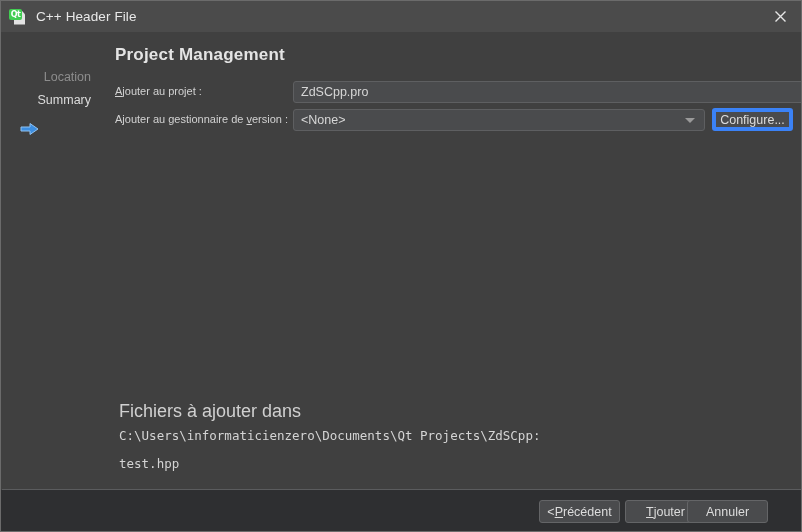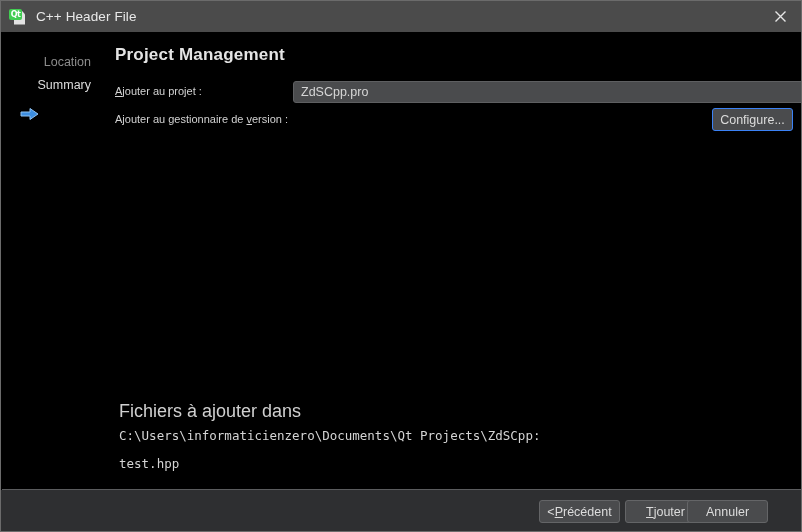--- a/index.html
+++ b/index.html
@@ -10,21 +10,21 @@
   body {
     font-family: "Liberation Sans", sans-serif;
     -webkit-font-smoothing: antialiased;
   }
 
   #window {
     position: relative;
     width: 802px;
     height: 532px;
     box-sizing: border-box;
-    background: #000000;
+    background: #404040;
     border: 1px solid #6b6b6b;
     overflow: hidden;
   }
 
   
   #titlebar {
     position: absolute;
     left: 0; top: 0;
     width: 802px;
     height: 31px;
@@ -75,21 +75,21 @@
     align-items: center;
     justify-content: center;
     cursor: pointer;
   }
   #close-button svg { display: block; }
 
   
   #sidebar {
     position: absolute;
     left: 0;
-    top: 31px;
+    top: 46px;
     width: 98px;
     height: 457px;
   }
   .side-item {
     position: absolute;
     height: 18px;
     display: flex;
     align-items: center;
     white-space: nowrap;
   }
@@ -166,21 +166,21 @@
   }
   #combo-project { left: 194px; top: 49px; width: 497px; }
   #combo-project.wide { width: 534px; }
   #combo-vcs     { left: 194px; top: 77px; width: 412px; }
 
   .push-button {
     position: absolute;
     box-sizing: border-box;
     height: 23px;
     background: #4a4b4d;
-    border: 1px solid #3b82f6;
+    border: 4px solid #3b82f6;
     border-radius: 3px;
     color: #dcdcdc;
     font-size: 12.5px;
     display: flex;
     align-items: center;
     justify-content: center;
     cursor: pointer;
     white-space: nowrap;
   }
   #configure-button { left: 613px; top: 76px; width: 81px; }
@@ -284,20 +284,24 @@
       <span></span><span class="acc">A</span><span>jouter au projet :</span>
     </div>
     <div class="combo wide" id="combo-project">
       <span class="combo-text">ZdSCpp.pro</span>
       <span class="combo-arrow"></span>
     </div>
 
     <div class="form-label" id="label-vcs">
       <span>Ajouter au gestionnaire de </span><span class="acc">v</span><span>ersion :</span>
     </div>
+    <div class="combo" id="combo-vcs">
+      <span class="combo-text">&lt;None&gt;</span>
+      <span class="combo-arrow"></span>
+    </div>
     <div class="push-button" id="configure-button">
       <span>Configure...</span>
     </div>
 
     <div id="files-label">Fichiers à ajouter dans</div>
     <div class="mono-line" id="files-path">C:\Users\informaticienzero\Documents\Qt Projects\ZdSCpp:</div>
     <div class="mono-line" id="files-file">test.hpp</div>
   </div>
 
   <div id="footer-separator"></div>

